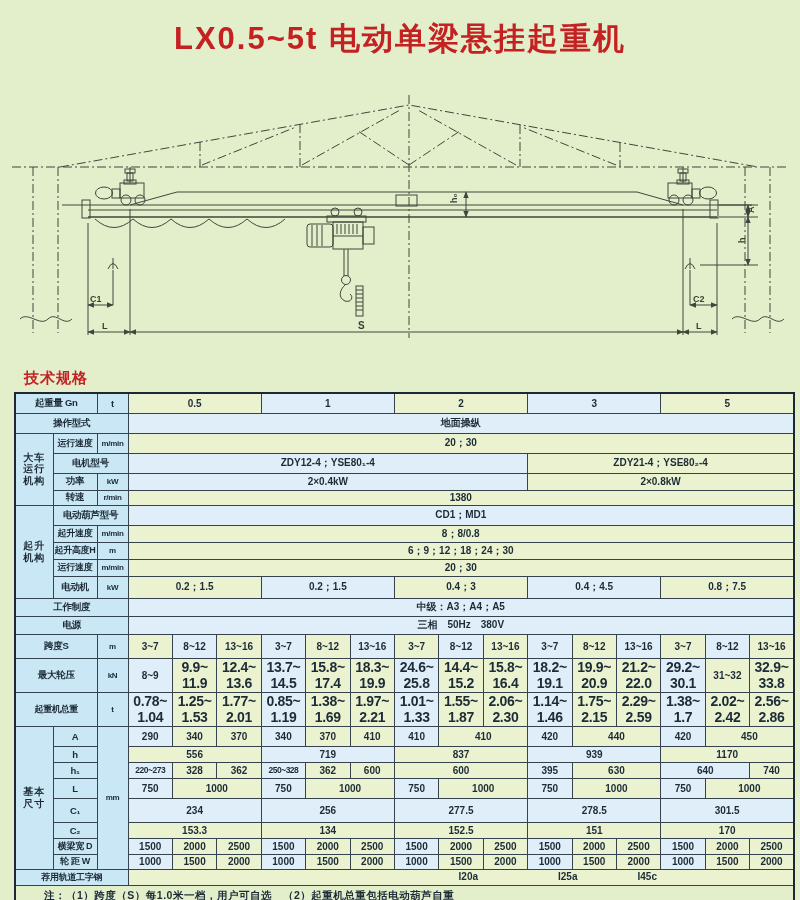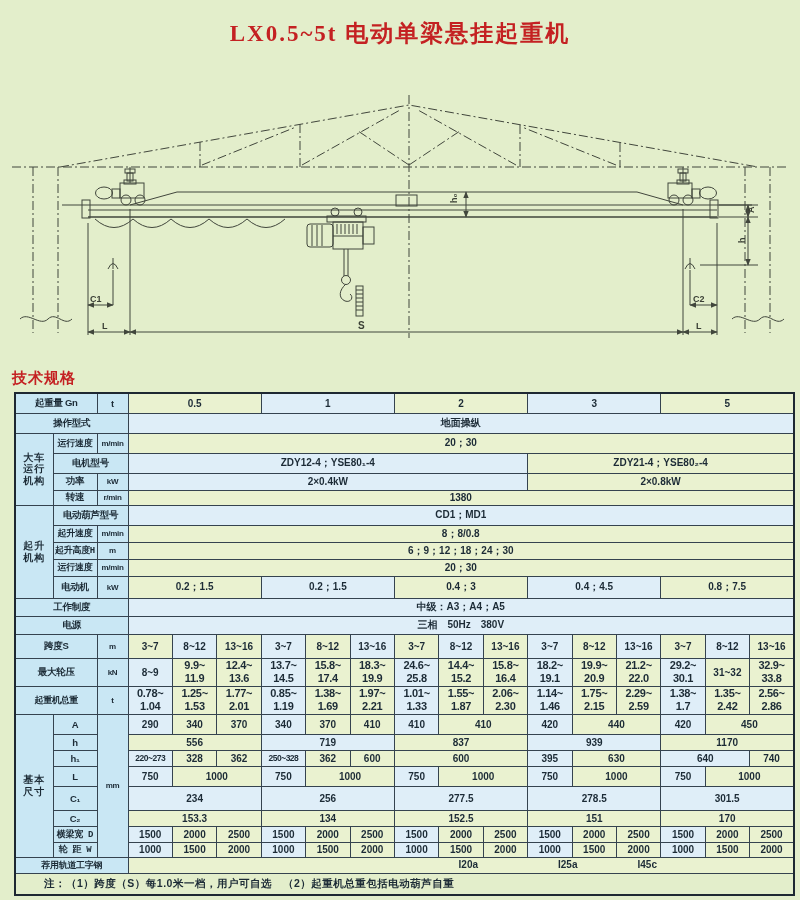--- a/index.html
+++ b/index.html
@@ -3,24 +3,24 @@
 <meta charset="utf-8">
 <style>
   html,body{margin:0;padding:0;}
   body{
     width:800px;height:900px;position:relative;overflow:hidden;
     background:#e3eecb;
     font-family:"Liberation Sans",sans-serif;
   }
   .title{
     position:absolute;top:18px;left:0;width:800px;text-align:center;
-    font-size:23px;font-weight:bold;color:#c42122;letter-spacing:2px;font-family:Liberation Serif, serif;
+    font-size:31px;font-weight:bold;color:#c42122;letter-spacing:2px;
   }
   .section-heading{
-    position:absolute;top:369px;left:12px;
+    position:absolute;top:369px;left:24px;
     font-size:15px;font-weight:bold;color:#c42122;letter-spacing:1px;
   }
   .drawing{position:absolute;top:83px;left:0;}
   .dline{stroke:#41463c;stroke-width:1;fill:none;}
   .dthick{stroke:#41463c;stroke-width:1.4;fill:none;}
   .dashdot{stroke-dasharray:9 3 2 3;}
   .dtext{font:bold 9px "Liberation Sans",sans-serif;fill:#3a3f35;}
   table.spec{
     position:absolute;top:392px;left:14px;width:779px;
     border-collapse:collapse;table-layout:fixed;
@@ -29,23 +29,23 @@
   td{
     border:1px solid #35434f;text-align:center;vertical-align:middle;
     font:bold 10px "Liberation Sans",sans-serif;color:#1c2b36;
     padding:0 1px;overflow:hidden;
   }
   td.l{background:#c9e7f4;font-size:9.5px;letter-spacing:-0.3px;}
   td.v{white-space:pre-line;line-height:1.15;letter-spacing:1px;font-size:10px;}
   td.u{font-size:8px;letter-spacing:-0.3px;}
   td.g{background:#eaf2d0;}
   td.b{background:#dfeef8;}
-  td.sm{font-size:9px;font-family:Liberation Mono, monospace;}
+  td.sm{font-size:9px;}
   td.sm2{font-size:8.5px;letter-spacing:-0.5px;}
-  td.two{white-space:pre-line;line-height:1.18;font-size:11px;letter-spacing:-0.3px;}
+  td.two{white-space:pre-line;line-height:1.18;font-size:14px;letter-spacing:-0.3px;}
   td.rail{text-align:center;padding-left:195px;white-space:pre;}
   td.note{background:transparent;text-align:left;padding-left:28px;font-size:10.5px;letter-spacing:0.5px;}
   col.c0{width:38px;} col.c1{width:44px;} col.c2{width:31px;} col.cv{width:44.4px;}
 </style>
 </head>
 <body>
 
 <div class="title">LX0.5~5t 电动单梁悬挂起重机</div>
 
 <svg class="drawing" width="800" height="292" viewBox="0 0 800 292">
@@ -321,21 +321,21 @@
         <td class="g two">2.06~
 2.30</td>
         <td class="b two">1.14~
 1.46</td>
         <td class="g two">1.75~
 2.15</td>
         <td class="g two">2.29~
 2.59</td>
         <td class="b two">1.38~
 1.7</td>
-        <td class="g two">1.35~
+        <td class="g two">2.02~
 2.42</td>
         <td class="g two">2.56~
 2.86</td>
       </tr>
       <tr style="height: 20px;">
         <td rowspan="8" class="l v">基本
 尺寸</td>
         <td class="l">A</td>
         <td rowspan="8" class="l u">mm</td>
         <td class="b">290</td>

